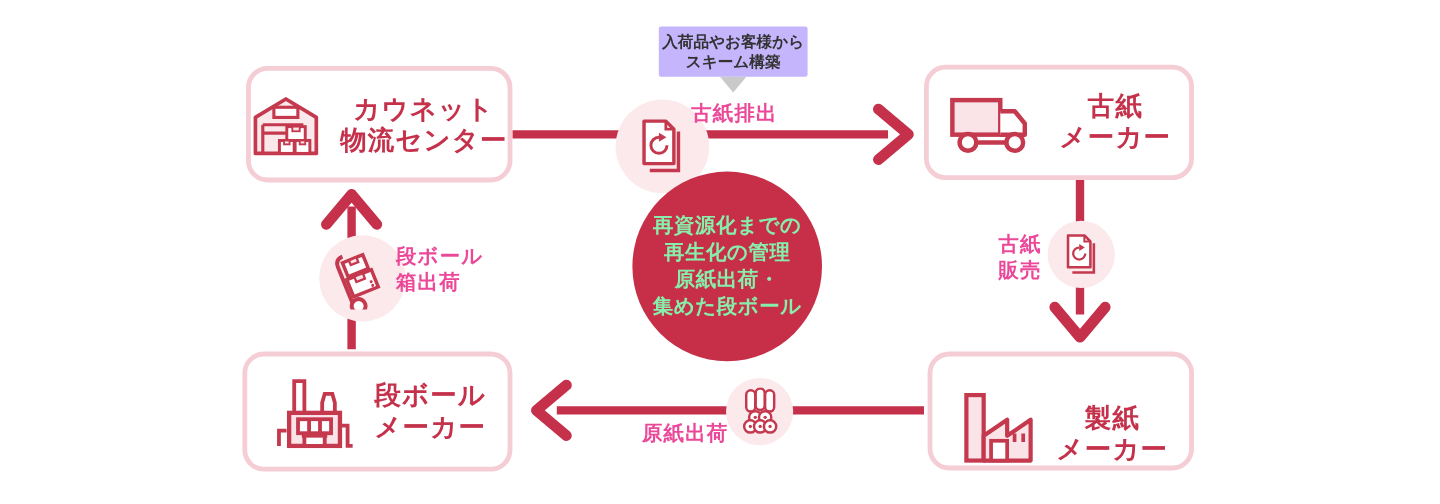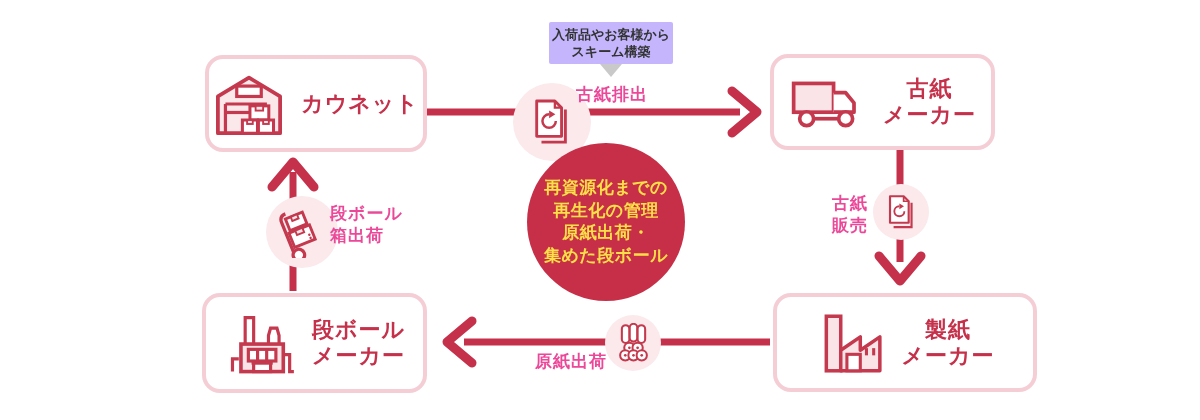--- a/index.html
+++ b/index.html
@@ -21,21 +21,21 @@
     font-size:22px;font-weight:bold;color:#c5314b;line-height:26px;
     text-align:center;letter-spacing:1px;white-space:nowrap;
   }
   .flow-label{
     position:absolute;font-size:17px;font-weight:bold;color:#ec4899;
     line-height:22px;letter-spacing:1px;z-index:3;white-space:nowrap;
   }
   .center-circle{
     position:absolute;left:527px;top:143px;width:158px;height:158px;border-radius:50%;
     background:#c62f47;display:flex;flex-direction:column;align-items:center;justify-content:center;
-    z-index:3;color:#fde047;font-size:17px;font-weight:bold;line-height:22.5px;
+    z-index:3;color:#86efac;font-size:17px;font-weight:bold;line-height:22.5px;
     text-align:center;letter-spacing:0.5px;
   }
   .tooltip{
     position:absolute;left:549px;top:22px;width:124px;padding:4px 0;background:#c4b5fd;
     border-radius:2px;display:flex;flex-direction:column;align-items:center;justify-content:center;
     font-size:13px;font-weight:bold;color:#333333;line-height:17px;z-index:4;text-align:center;
   }
   .tooltip::after{
     content:"";position:absolute;left:50%;top:100%;transform:translateX(-50%);
     border-left:11px solid transparent;border-right:11px solid transparent;
@@ -132,20 +132,21 @@
         <rect x="39" y="37" width="20" height="15" fill="#ffffff" stroke-width="3.2"></rect>
         <rect x="45" y="37" width="8" height="5" fill="#fbe4e8" stroke-width="2"></rect>
         <rect x="31" y="52" width="16" height="14" fill="#ffffff" stroke-width="3.2"></rect>
         <rect x="36" y="52" width="6" height="4.2" fill="#fbe4e8" stroke-width="2"></rect>
         <rect x="48" y="52" width="16" height="14" fill="#ffffff" stroke-width="3.2"></rect>
         <rect x="53" y="52" width="6" height="4.2" fill="#fbe4e8" stroke-width="2"></rect>
       </g>
     </svg>
     <div class="node-label">
       <span>カウネット</span><br>
+      <span>物流センター</span>
     </div>
   </div>
 
   <div class="node-box" style="left:770px;top:54px;width:225px;height:96px;">
     <svg width="78" height="54" viewBox="0 0 84 58">
       <g stroke="#c4394e" fill="none" stroke-width="4">
         <rect x="5" y="9" width="43" height="31" fill="#fbe4e8"></rect>
         <path d="M48 19 H61 L70 30 V40 H48" fill="#ffffff" stroke-linejoin="round"></path>
         <line x1="27" y1="47" x2="53" y2="47"></line>
         <circle cx="19" cy="47" r="7.5" fill="#ffffff"></circle>
@@ -172,21 +173,21 @@
         <path d="M14 46 H8 V58"></path>
         <path d="M56 42 H62 V58 H66"></path>
       </g>
     </svg>
     <div class="node-label">
       <span>段ボール</span><br>
       <span>メーカー</span>
     </div>
   </div>
 
-  <div class="node-box" style="left:773px;top:293px;width:264px;height:99px;">
+  <div class="node-box" style="left:773px;top:293px;width:222px;height:99px;align-items:flex-end;">
     <svg width="70" height="64" viewBox="0 0 68 62">
       <g stroke="#c4394e" fill="none">
         <rect x="11" y="5" width="14" height="53" fill="#fbe4e8" stroke-width="3.4"></rect>
         <path d="M25 58 V38 L44 25 V38 L63 25 V58 Z" fill="#fbe4e8" stroke-width="3.4" stroke-linejoin="round"></path>
         <rect x="31" y="42" width="13" height="16" fill="#ffffff" stroke-width="3"></rect>
         <line x1="50" y1="36" x2="50" y2="43" stroke-width="3"></line>
         <line x1="57" y1="36" x2="57" y2="43" stroke-width="3"></line>
       </g>
     </svg>
     <div class="node-label">

